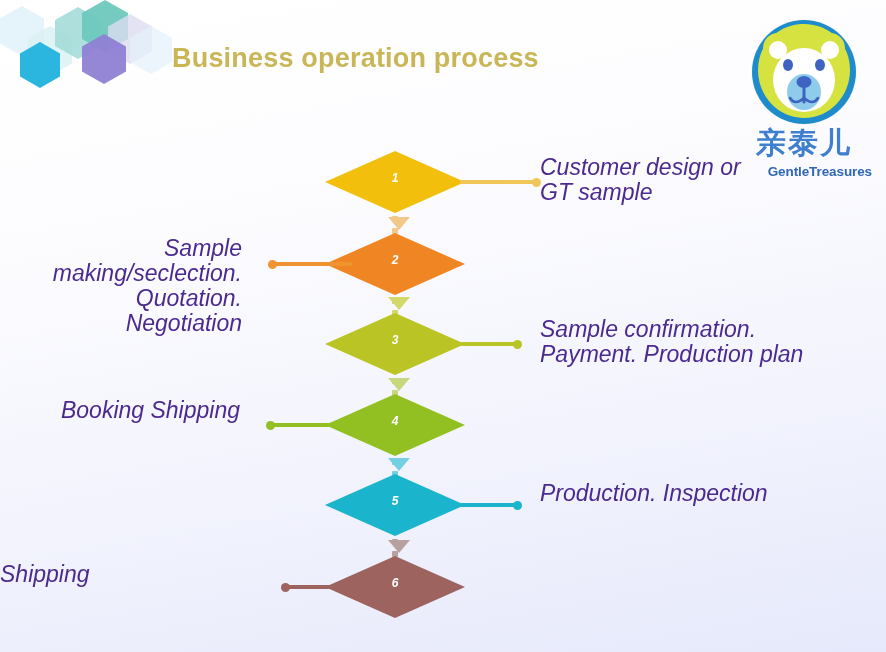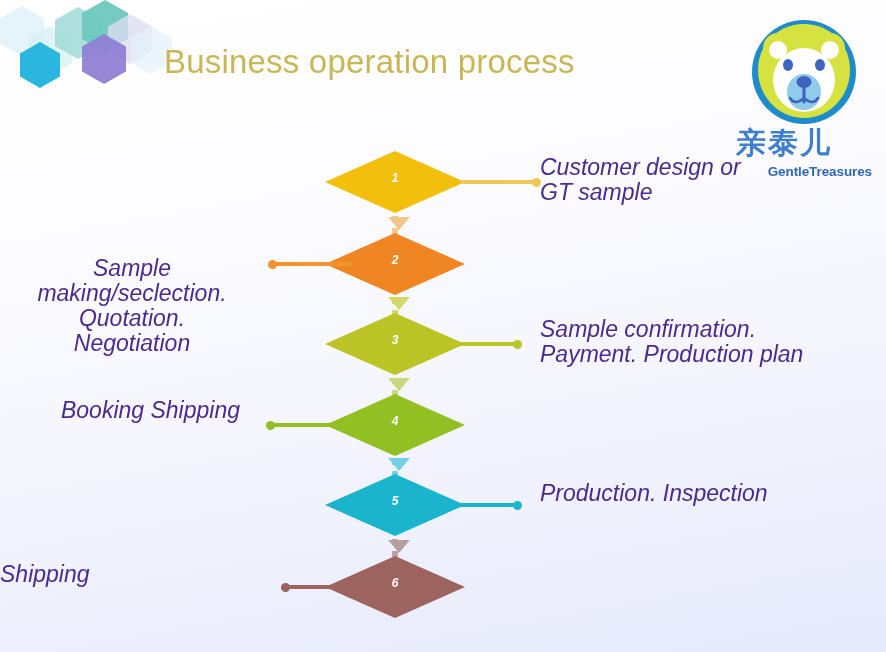--- a/index.html
+++ b/index.html
@@ -25,24 +25,24 @@
   }
   .hex {
     position: absolute;
     width: 44px;
     height: 50px;
     clip-path: polygon(50% 0%, 100% 25%, 100% 75%, 50% 100%, 0% 75%, 0% 25%);
   }
   
   .title {
     position: absolute;
-    left: 164px;
+    left: 172px;
     top: 43px;
-    font-size: 33px;
-    font-weight: normal;
+    font-size: 27px;
+    font-weight: bold;
     color: #c9b656;
     letter-spacing: 0.2px;
     text-shadow: 0 1px 1px rgba(255,255,255,0.85);
     white-space: nowrap;
   }
   
   .logo {
     position: absolute;
     left: 736px;
     top: 18px;
@@ -54,21 +54,21 @@
     left: 14px;
     top: 0px;
     width: 108px;
     height: 108px;
   }
   .logo-cn {
     position: absolute;
     left: 0;
     top: 108px;
     width: 136px;
-    text-align: left;
+    text-align: center;
     font-size: 30px;
     font-weight: bold;
     color: #3f7fd0;
     font-family: "DejaVu Sans", sans-serif;
     letter-spacing: 2px;
     line-height: 34px;
     text-shadow:
       -1px 0 #ffffff, 1px 0 #ffffff, 0 -1px #ffffff, 0 1px #ffffff,
       -1px -1px #ffffff, 1px 1px #ffffff, 1px -1px #ffffff, -1px 1px #ffffff;
   }
@@ -215,21 +215,21 @@
           <div class="vdot" style="background: rgb(242, 200, 138);"></div>
         </div>
         <div class="varrow" style="border-top: 13px solid rgb(242, 200, 138); top: 1px;"></div>
       </div>
       <div class="node" style="top: 264px;">
         <div class="diamond" style="background: rgb(240, 133, 35);"></div>
         <div class="diamond-num">2</div>
         <div class="conn-line" style="left: 272px; width: 80px; background: rgb(239, 148, 48);"></div>
         <div class="conn-dot" style="left: 268px; background: rgb(239, 148, 48);"></div>
       </div>
-      <div class="node-label left" style="top: 236px; color: rgb(75, 42, 143); left: 0px; width: 256px; text-align: center; padding-right: 14px; box-sizing: border-box; padding-left: 22px; margin-top: 20px;">Sample making/seclection.
+      <div class="node-label left" style="top: 236px; color: rgb(75, 42, 143); left: 0px; width: 256px; text-align: right; padding-right: 14px; box-sizing: border-box; padding-left: 22px;">Sample making/seclection.
 Quotation. Negotiation</div>
       <div class="vconn" style="top: 298px; height: 12px;">
         <div class="vdots">
           <div class="vdot" style="background: rgb(211, 216, 107);"></div>
           <div class="vdot" style="background: rgb(211, 216, 107);"></div>
         </div>
         <div class="varrow" style="border-top: 13px solid rgb(211, 216, 107); top: -1px;"></div>
       </div>
       <div class="node" style="top: 344px;">
         <div class="diamond" style="background: rgb(186, 196, 36);"></div>

